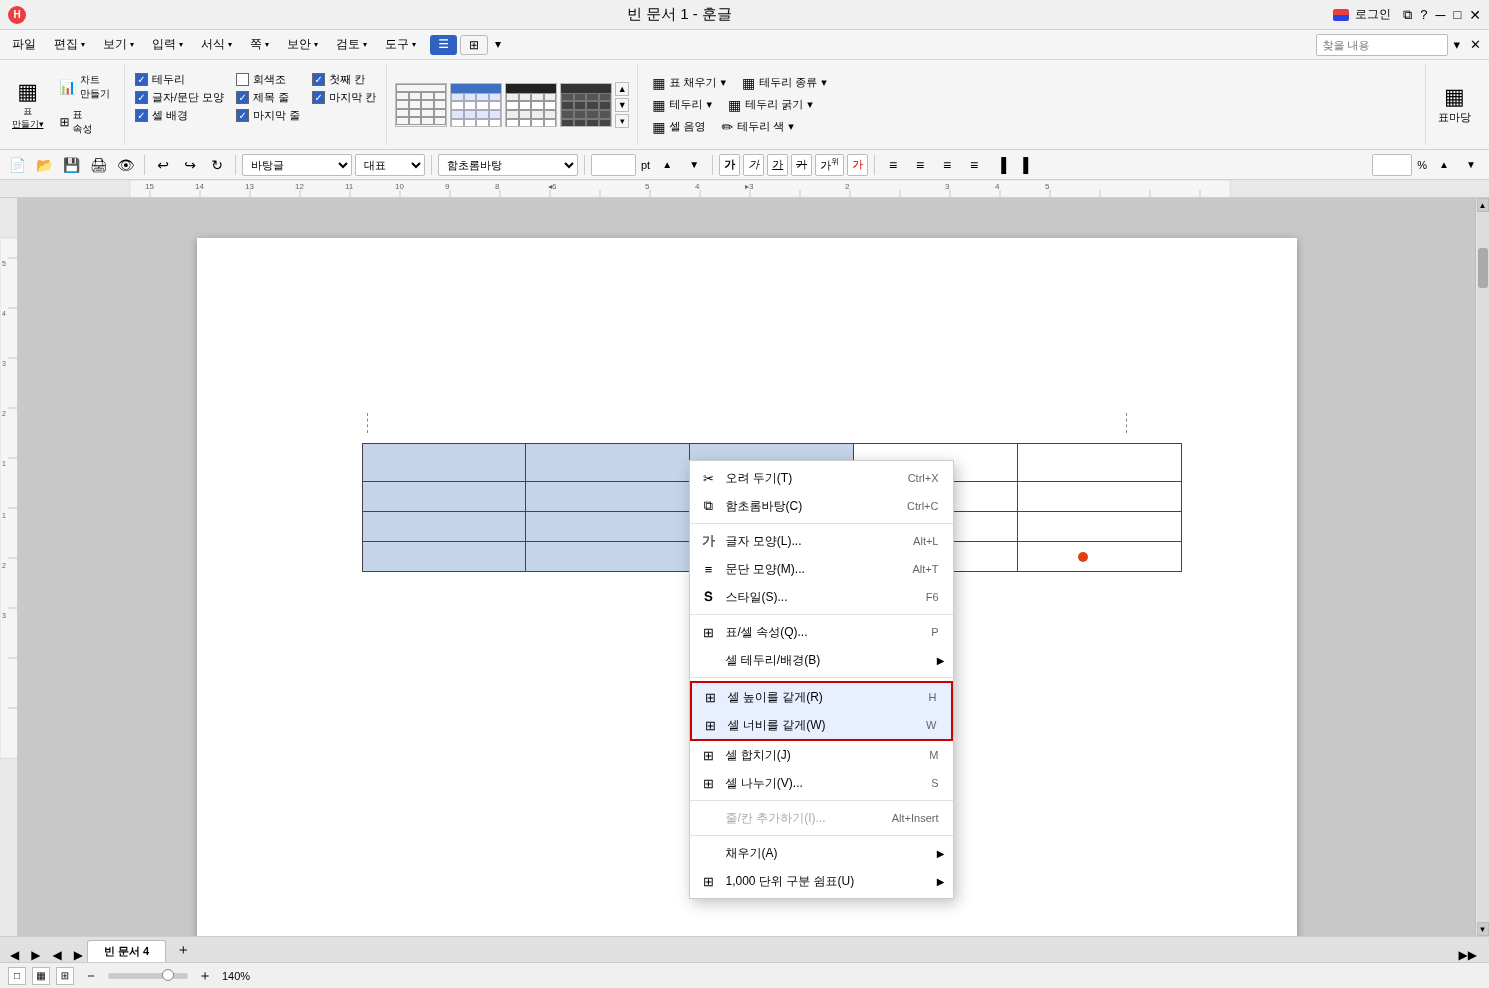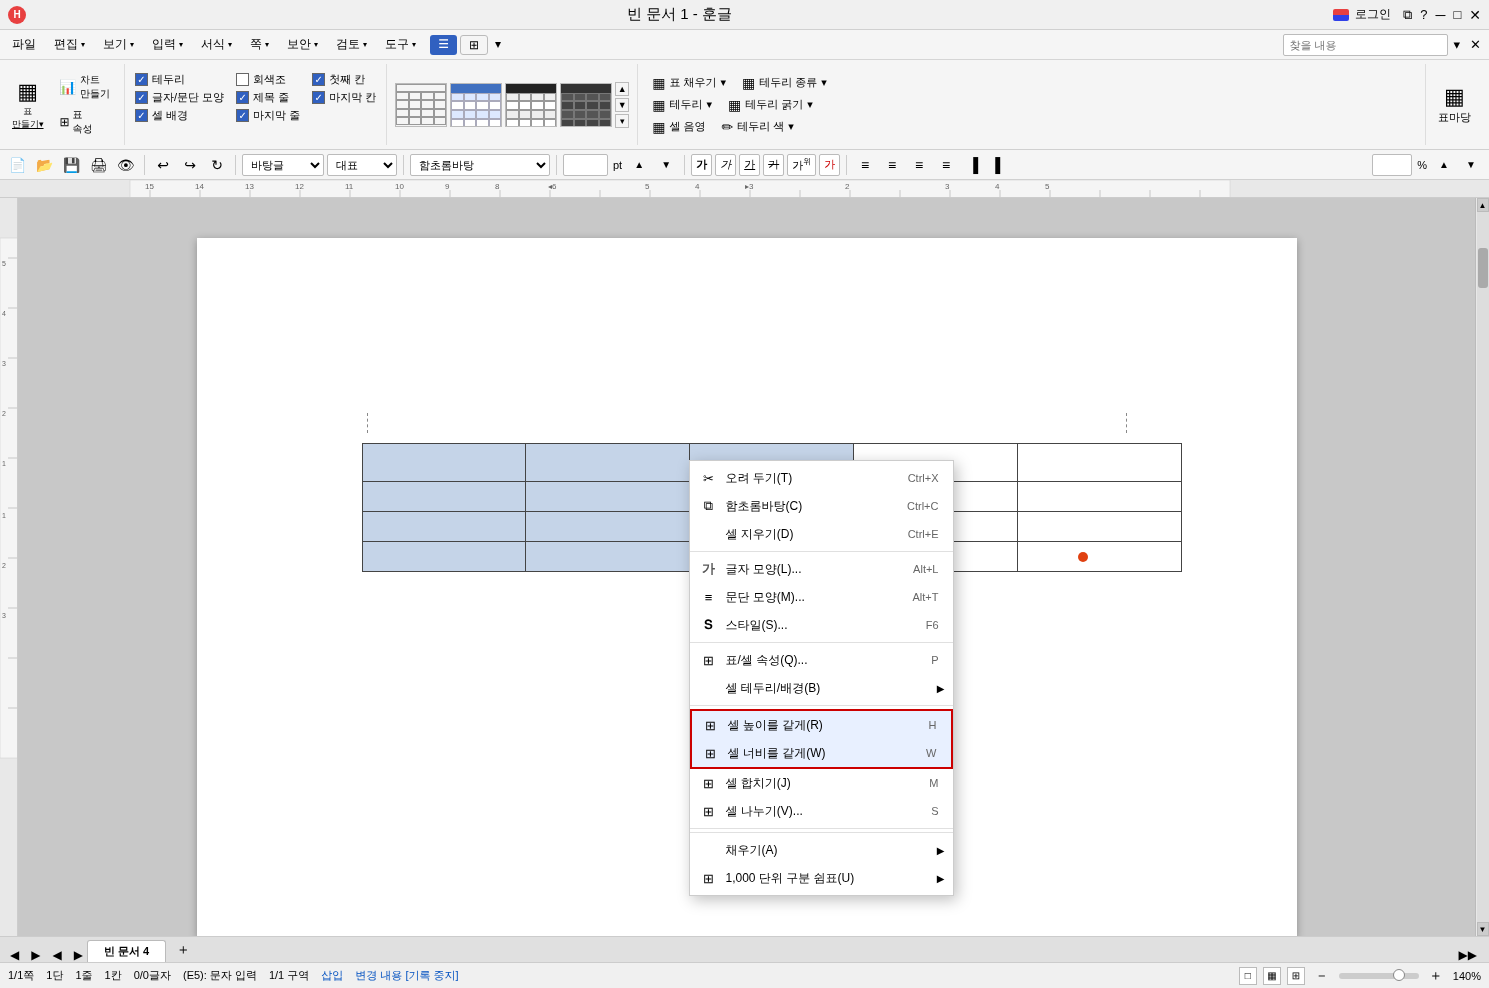--- a/index.html
+++ b/index.html
@@ -241,21 +241,21 @@
   <div class="menu-item">쪽 <span class="arrow">▾</span></div>
   <div class="menu-item">보안 <span class="arrow">▾</span></div>
   <div class="menu-item">검토 <span class="arrow">▾</span></div>
   <div class="menu-item">도구 <span class="arrow">▾</span></div>
   <div style="margin-left:4px;display:flex;gap:3px;">
     <div style="padding:2px 8px;background:#3060c0;color:white;border-radius:3px;cursor:pointer;font-size:12px;">☰</div>
     <div style="padding:2px 8px;border:1px solid #bbb;border-radius:3px;cursor:pointer;font-size:12px;">⊞</div>
     <span style="cursor:pointer;font-size:12px;padding:2px 4px;">▾</span>
   </div>
   <div style="flex:1;"></div>
-  <input type="text" placeholder="찾을 내용" style="height: 22px; width: 165px; border: 1px solid rgb(187, 187, 187); padding: 8px 6px; font-size: 11px; border-radius: 2px;">
+  <input type="text" placeholder="찾을 내용" style="height: 22px; width: 132px; border: 1px solid rgb(187, 187, 187); padding: 8px 6px; font-size: 11px; border-radius: 2px;">
   <span style="cursor:pointer;font-size:13px;padding:0 4px;">▾</span>
   <span style="cursor:pointer;font-size:13px;padding:0 4px;">✕</span>
 </div>
 
 <div id="ribbon" style="height:90px;display:flex;align-items:stretch;padding:4px 6px;gap:0;">
 
   <div class="ribbon-section" style="display:flex;flex-direction:column;justify-content:center;gap:4px;padding-right:10px;border-right:1px solid #ddd;">
     <div style="display:flex;gap:6px;align-items:center;">
       <div style="display:flex;flex-direction:column;align-items:center;cursor:pointer;padding:2px 6px;">
         <span style="font-size:22px;">▦</span>
@@ -434,21 +434,21 @@
   <div class="tb-btn">📄</div>
   <div class="tb-btn">📂</div>
   <div class="tb-btn">💾</div>
   <div class="tb-btn">🖨</div>
   <div class="tb-btn">👁</div>
   <div class="tb-separator"></div>
   <div class="tb-btn">↩</div>
   <div class="tb-btn">↪</div>
   <div class="tb-btn">↻</div>
   <div class="tb-separator"></div>
-  <select class="tb-select" style="width:82px;"><option>바탕글</option></select>
+  <select class="tb-select" style="width:110px;"><option>바탕글</option></select>
   <select class="tb-select" style="width:70px;"><option>대표</option></select>
   <div class="tb-separator"></div>
   <select class="tb-select" style="width:140px;"><option>함초롬바탕</option></select>
   <div class="tb-separator"></div>
   <input class="tb-input" type="text" style="">
   <span style="font-size:11px;margin:0 2px;">pt</span>
   <div class="tb-btn" style="font-size:10px;">▲</div>
   <div class="tb-btn" style="font-size:10px;">▼</div>
   <div class="tb-separator"></div>
   <button class="tb-font-btn" style="font-weight:bold;">가</button>
@@ -595,25 +595,20 @@
         <div class="ctx-item">
           <div class="ctx-icon">✂</div>
           <span>오려 두기(T)</span>
           <span class="shortcut">Ctrl+X</span>
         </div>
         <div class="ctx-item">
           <div class="ctx-icon">⧉</div>
           <span>함초롬바탕(C)</span>
           <span class="shortcut">Ctrl+C</span>
         </div>
-        <div class="ctx-item">
-          <div class="ctx-icon"></div>
-          <span>셀 지우기(D)</span>
-          <span class="shortcut">Ctrl+E</span>
-        </div>
         <div class="ctx-separator"></div>
         <div class="ctx-item">
           <div class="ctx-icon" style="font-size:13px;font-weight:bold;color:#555;">가</div>
           <span>글자 모양(L)...</span>
           <span class="shortcut">Alt+L</span>
         </div>
         <div class="ctx-item">
           <div class="ctx-icon">≡</div>
           <span>문단 모양(M)...</span>
           <span class="shortcut">Alt+T</span>
@@ -653,20 +648,25 @@
           <div class="ctx-icon">⊞</div>
           <span>셀 합치기(J)</span>
           <span class="shortcut">M</span>
         </div>
         <div class="ctx-item">
           <div class="ctx-icon">⊞</div>
           <span>셀 나누기(V)...</span>
           <span class="shortcut">S</span>
         </div>
         <div class="ctx-separator"></div>
+        <div class="ctx-item" style="color:#aaa;">
+          <div class="ctx-icon"></div>
+          <span>줄/칸 추가하기(I)...</span>
+          <span class="shortcut">Alt+Insert</span>
+        </div>
         <div class="ctx-separator"></div>
         <div class="ctx-item">
           <div class="ctx-icon"></div>
           <span>채우기(A)</span>
           <span class="submenu-arrow">▶</span>
         </div>
         <div class="ctx-item">
           <div class="ctx-icon">⊞</div>
           <span>1,000 단위 구분 쉼표(U)</span>
           <span class="submenu-arrow">▶</span>
@@ -692,31 +692,20 @@
     <div style="cursor:pointer;font-size:12px;padding:0 4px;">◀</div>
     <div style="cursor:pointer;font-size:12px;padding:0 4px;">▶</div>
   </div>
   <div class="tab active">빈 문서 4</div>
   <div class="tab-add">＋</div>
   <div style="flex:1;"></div>
   <div style="cursor:pointer;padding:0 6px;font-size:12px;">▶▶</div>
 </div>
 
 <div id="status-bar">
-  <div class="left">
-    <span>1/1쪽</span>
-    <span>1단</span>
-    <span>1줄</span>
-    <span>1칸</span>
-    <span>0/0글자</span>
-    <span>(E5): 문자 입력</span>
-    <span>1/1 구역</span>
-    <span style="cursor:pointer;color:#0050c0;">삽입</span>
-    <span style="cursor:pointer;color:#0050c0;">변경 내용 [기록 중지]</span>
-  </div>
   <div class="right">
     <div style="width:18px;height:18px;border:1px solid #bbb;background:white;cursor:pointer;display:flex;align-items:center;justify-content:center;font-size:10px;">□</div>
     <div style="width:18px;height:18px;border:1px solid #bbb;background:white;cursor:pointer;display:flex;align-items:center;justify-content:center;font-size:10px;">▦</div>
     <div style="width:18px;height:18px;border:1px solid #bbb;background:white;cursor:pointer;display:flex;align-items:center;justify-content:center;font-size:10px;">⊞</div>
     <div style="cursor:pointer;font-size:14px;padding:0 4px;">－</div>
     <div style="width:80px;height:6px;background:#ccc;border-radius:3px;position:relative;cursor:pointer;">
       <div style="position:absolute;left:68%;top:-4px;width:12px;height:12px;background:white;border:1px solid #888;border-radius:50%;cursor:pointer;"></div>
     </div>
     <div style="cursor:pointer;font-size:14px;padding:0 4px;">＋</div>
     <span style="cursor:pointer;">140%</span>

